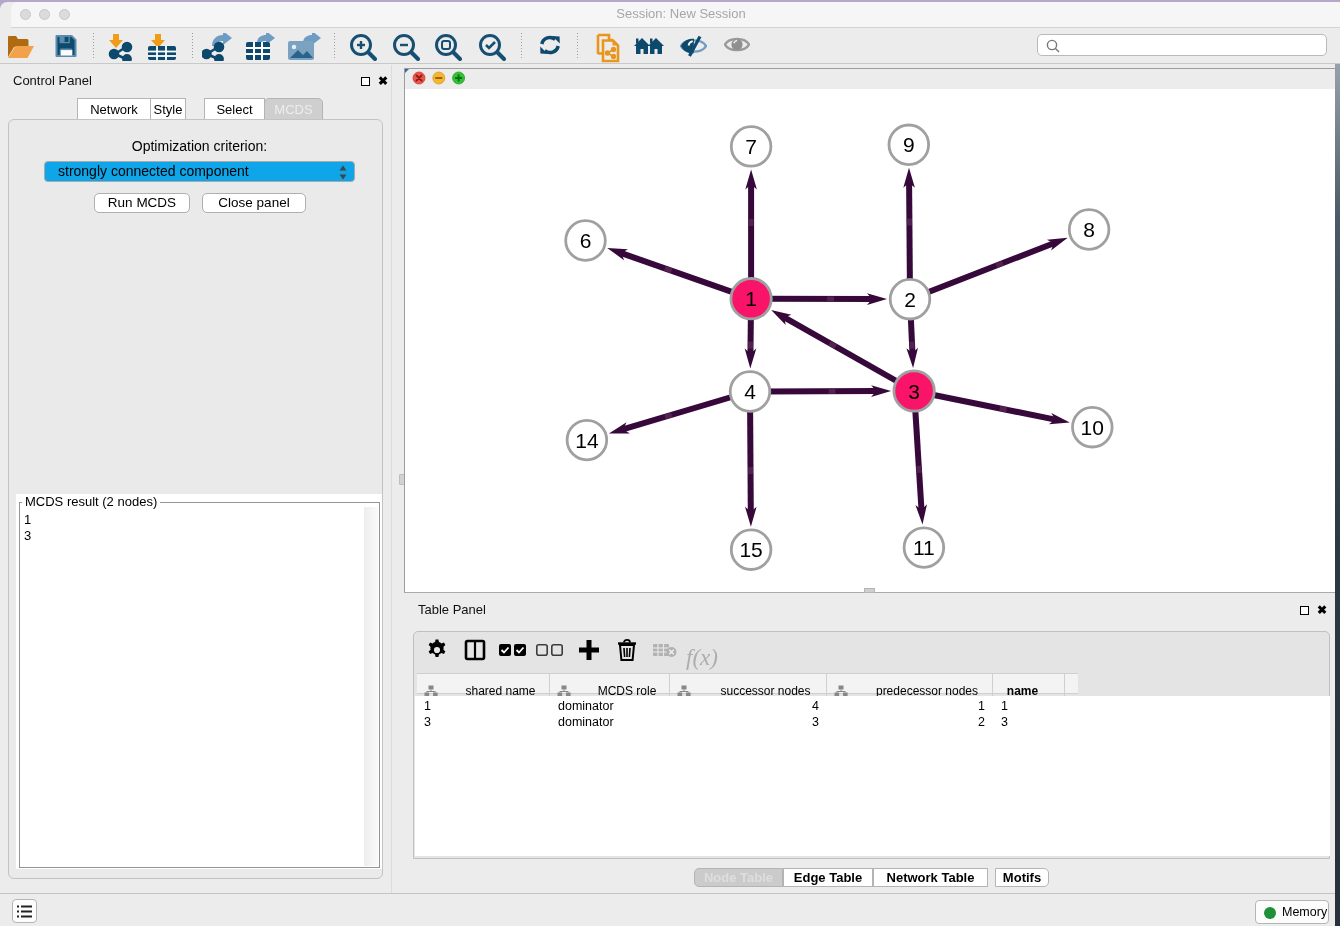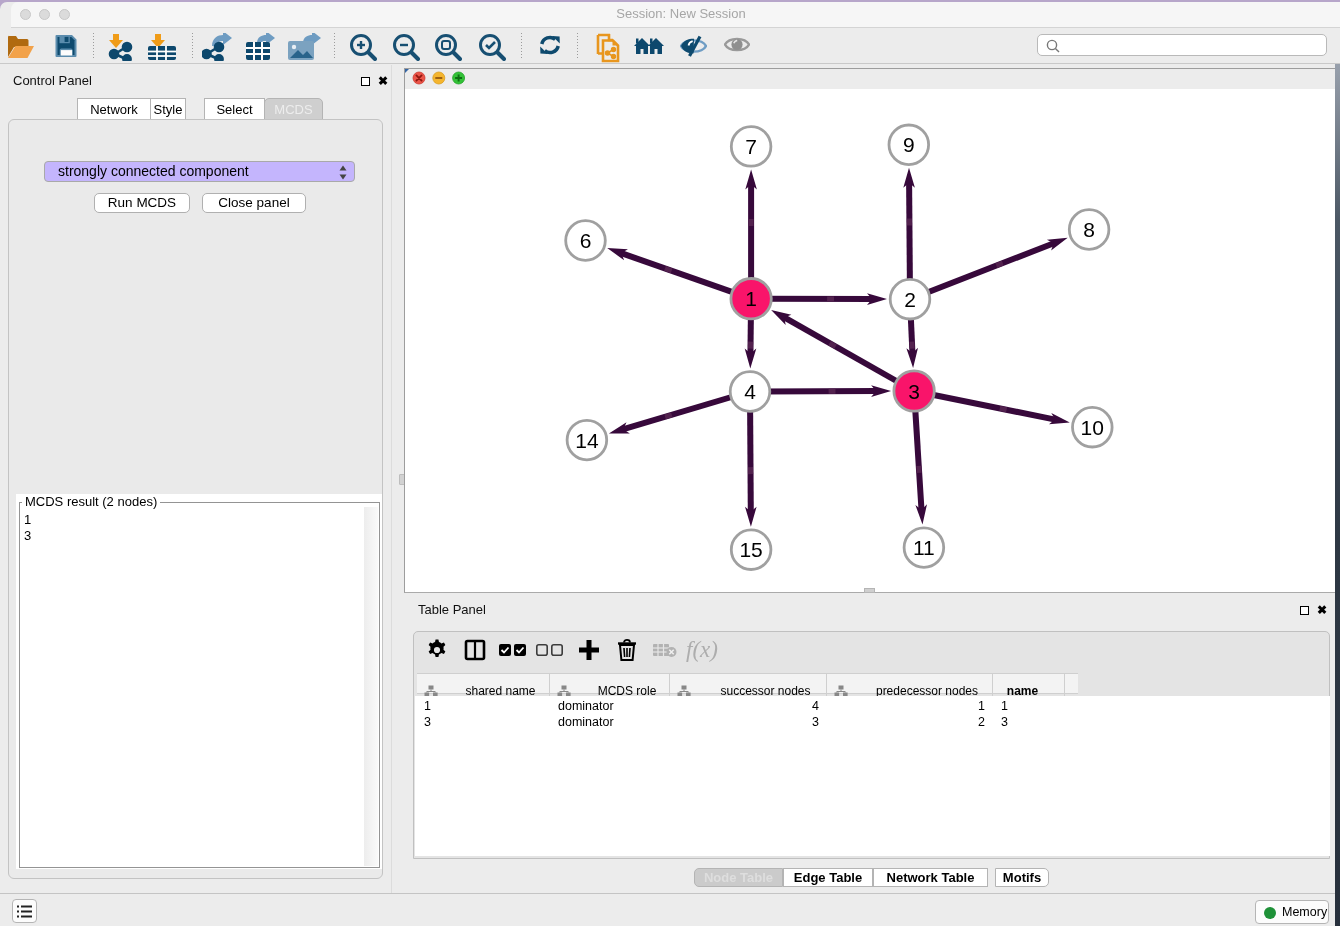--- a/index.html
+++ b/index.html
@@ -244,21 +244,22 @@
   <div class="cpanel"></div>
   <div style="position:absolute; left:391px; top:63px; width:1px; height:828px; background:#dcdcdc;"></div>
   <div class="cp-title">Control Panel</div>
   <div class="float-sq" style="left:361px; top:75px;"></div>
   <div class="xbtn" style="left:378px; top:72px;">✖</div>
   <div class="tab tabsel" style="left:264px; width:59px;">MCDS</div>
   <div class="tab" style="left:77px; width:74px;">Network</div>
   <div class="tab" style="left:150px; width:36px;">Style</div>
   <div class="tab" style="left:204px; width:61px;">Select</div>
   <div class="cp-body"></div>
-  <div style="position:absolute; left:44px; top:159px; width:311px; height:21px; background:#c4b5fd; border:1px solid #a9a9a9; border-radius:4px; font-size:14px; line-height:19px; padding-left:13px; color:#000;">strongly connected component
+  <div style="position:absolute; left:8px; top:136px; width:383px; text-align:center; font-size:14px; color:#000;">Optimization criterion:</div>
+  <div style="position:absolute; left:44px; top:159px; width:311px; height:21px; background:#0ea5e9; border:1px solid #a9a9a9; border-radius:4px; font-size:14px; line-height:19px; padding-left:13px; color:#000;">strongly connected component
     <svg style="position:absolute; right:6px; top:3px;" width="10" height="15" viewBox="0 0 10 15">
       <path d="M5 0.5 L8.5 5.5 H1.5z" fill="#444"></path>
         <path d="M5 14.5 L8.5 9.5 H1.5z" fill="#444"></path>
     </svg>
   </div>
   <div class="btn" style="left:94px; top:191px; width:96px;">Run MCDS</div>
   <div class="btn" style="left:202px; top:191px; width:104px;">Close panel</div>
   <div class="mcds-white"></div>
   <div class="mcds-border"></div>
   <div class="mcds-legend">MCDS result (2 nodes)</div>
@@ -395,21 +396,21 @@
         <rect x="1" y="1" width="16" height="12" rx="1" fill="#b2b2b2"></rect>
         <g stroke="#e6e6e6" stroke-width="1.2">
             <line x1="1" y1="5" x2="17" y2="5"></line>
             <line x1="1" y1="9" x2="17" y2="9"></line>
             <line x1="6" y1="1" x2="6" y2="13"></line>
             <line x1="11.5" y1="1" x2="11.5" y2="13"></line>
           </g>
         <circle cx="19.5" cy="9" r="5" fill="#b2b2b2"></circle>
         <path d="M17.3 6.8 l4.4 4.4 M21.7 6.8 l-4.4 4.4" stroke="#f0f0f0" stroke-width="1.5"></path>
       </svg>
-      <div style="position:absolute; left:272px; top:5px; font-family:'Liberation Serif',serif; font-style:italic; font-size:23px; color:#adadad;">f(x)</div>
+      <div style="position:absolute; left:272px; top:13px; font-family:'Liberation Serif',serif; font-style:italic; font-size:23px; color:#adadad;">f(x)</div>
       <div class="thead">
         <div class="thcell" style="left:0px; width:133px;">
             <svg class="hier" viewBox="0 0 14 12">
               <rect x="4.5" y="0.5" width="5" height="4" fill="#888"></rect>
               <rect x="0.5" y="7.5" width="4.6" height="4" fill="#888"></rect>
               <rect x="9" y="7.5" width="4.6" height="4" fill="#888"></rect>
               <path d="M7 4.5 v2 M2.8 7.5 v-1 h8.4 v1" stroke="#888" fill="none"></path>
             </svg>
             <span>shared name</span>
           </div>

